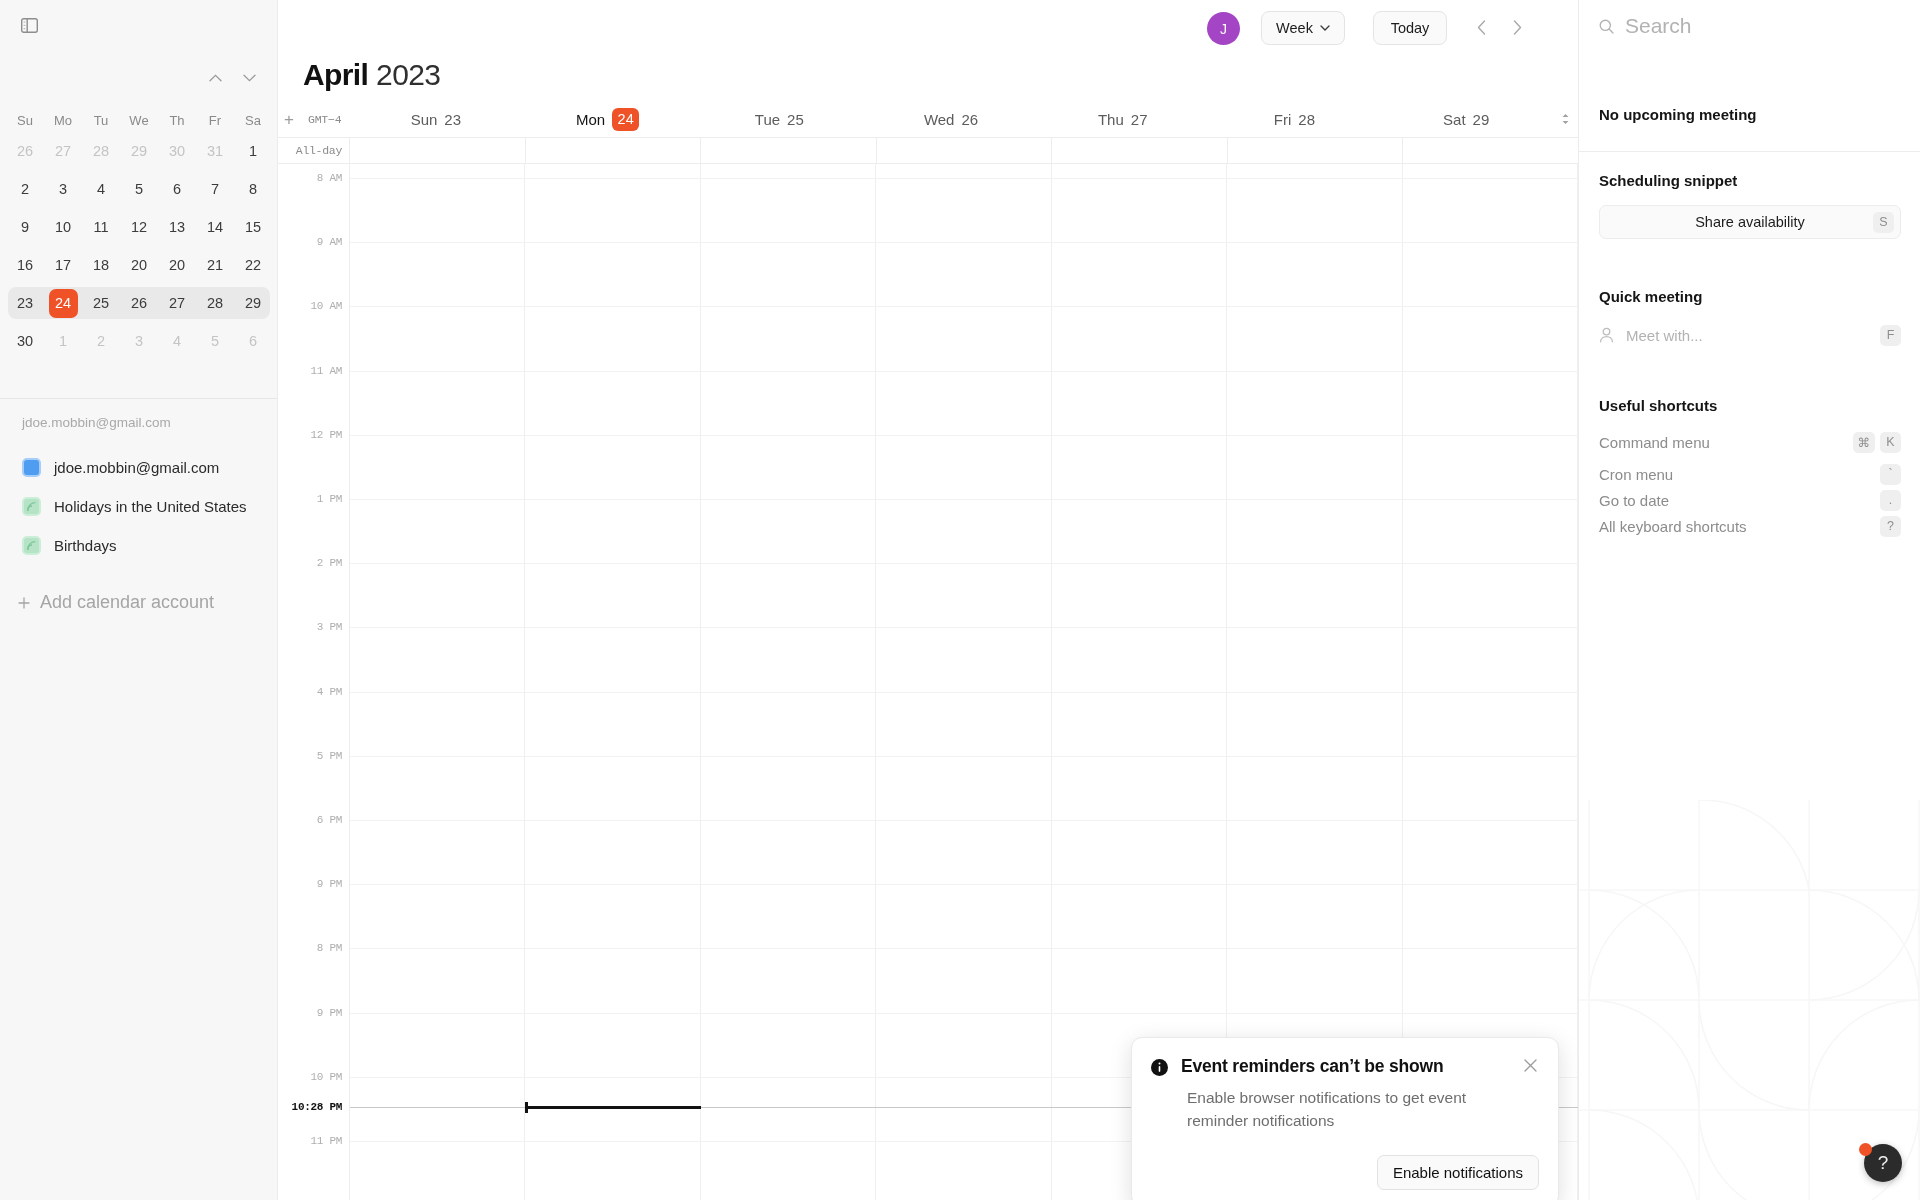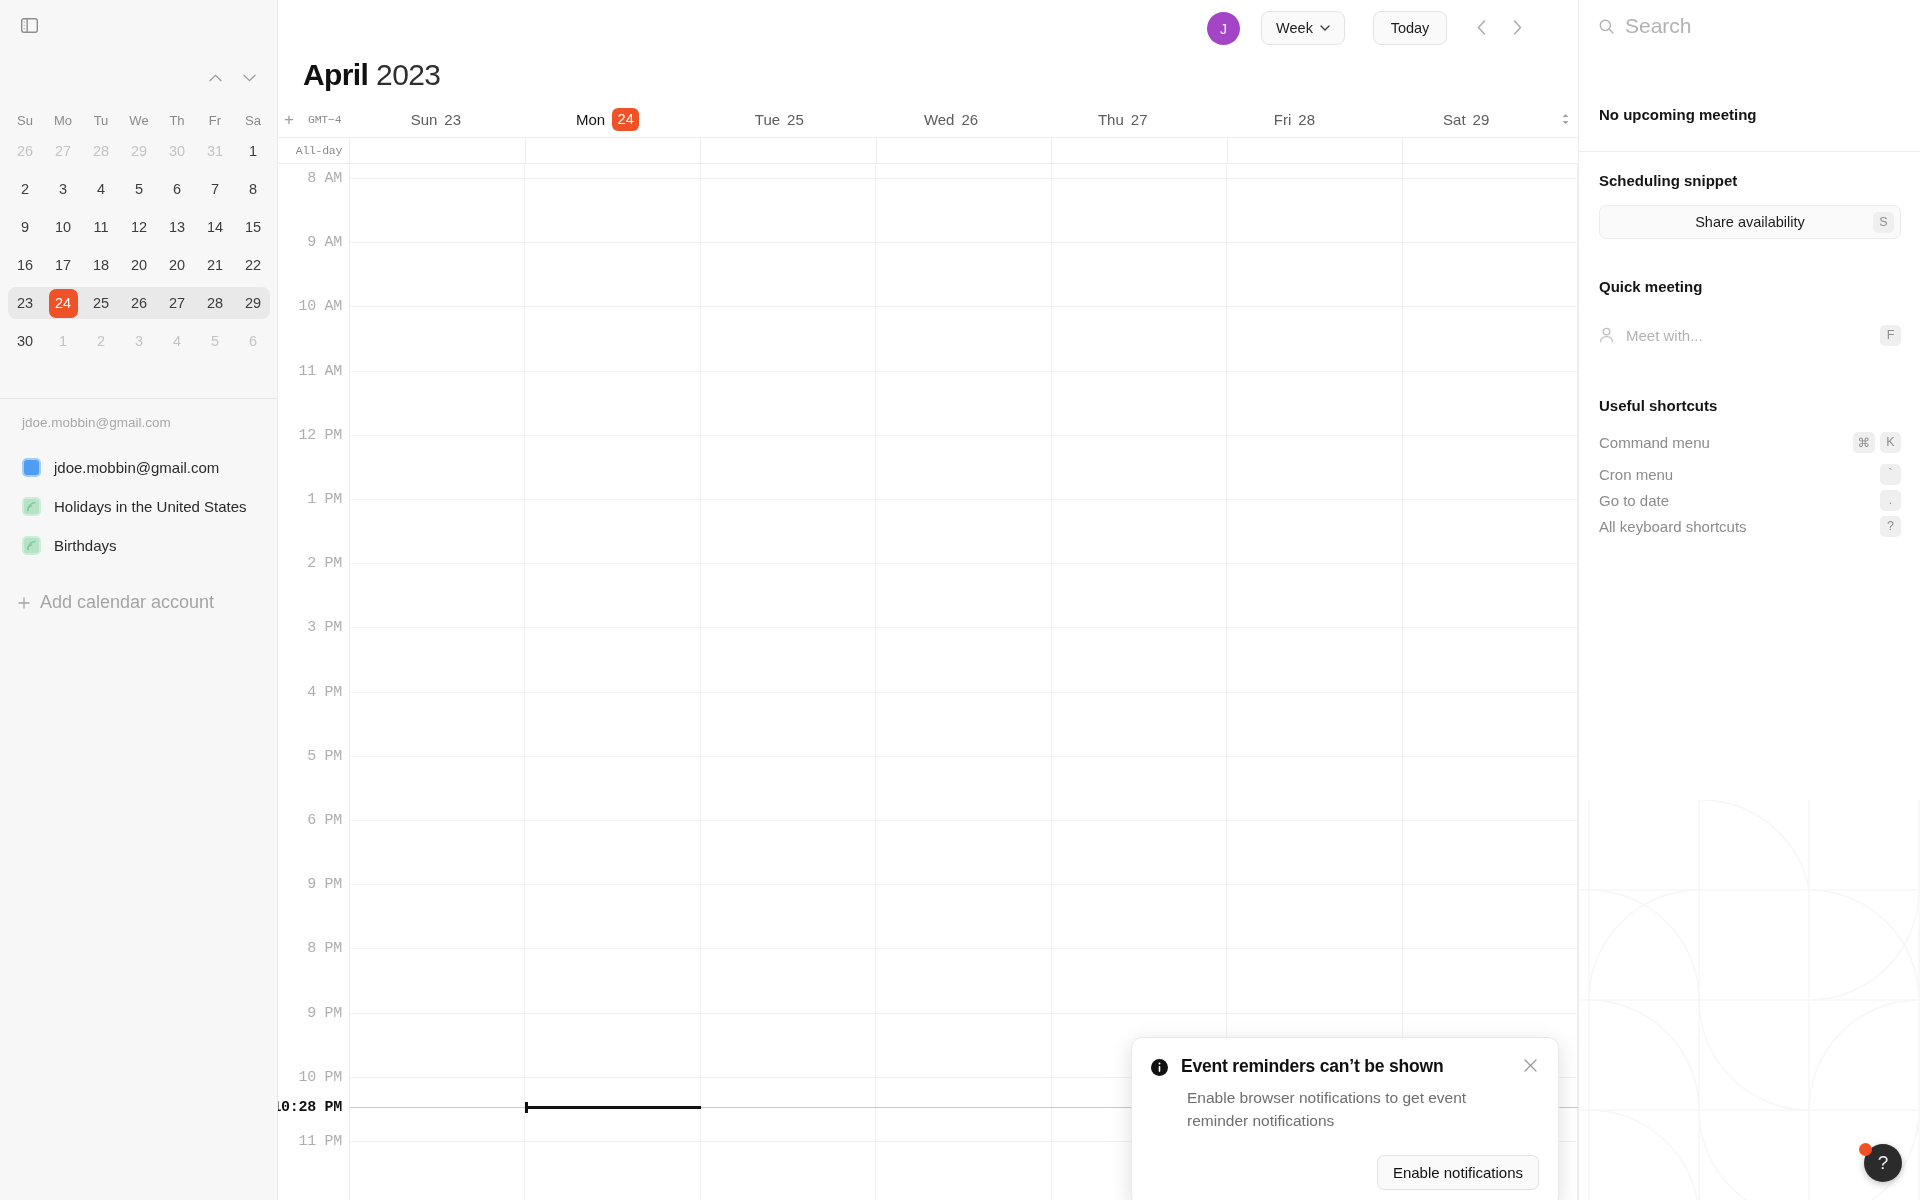--- a/index.html
+++ b/index.html
@@ -140,21 +140,21 @@
     padding-right: 7px; font-size: 11.5px; color:#8b8b8b;
     font-family:"Liberation Mono", monospace; border-right:1px solid #ededed; letter-spacing:-0.3px;
   }
   .allday .ac { flex:1 1 0; border-right:1px solid #ededed; }
   .allday .ac:last-child { border-right:none; }
 
   .gridwrap { position:absolute; left:0; right:0; top: 164px; bottom: 0; overflow:hidden; }
   .grid { position:relative; width:100%; height: 1036px; display:flex; }
   .timecol { width:72px; flex:0 0 72px; position:relative; border-right:1px solid #ededed; }
   .tlabel {
-    position:absolute; right: 7px; font-size: 15px; color:#aeaeae;
+    position:absolute; right: 7px; font-size: 11px; color:#aeaeae;
     font-family:"Liberation Mono", monospace; transform: translateY(-50%);
     letter-spacing:-0.3px; white-space:nowrap;
   }
   .tlabel.now { color:#111; font-weight:700; }
   .daysarea { flex:1 1 0; position:relative; display:flex; min-width:0; }
   .daycol { flex:1 1 0; position:relative; border-right:1px solid #f0f0f0; min-width:0; }
   .daycol:last-child { border-right:none; }
   .hline { position:absolute; left:0; right:0; height:1px; background:#f2f2f2; }
   .nowline { position:absolute; left:0; right:0; height:1px; background:#c9c9c9; z-index:4; }
   .nowbar {
@@ -566,21 +566,21 @@
     <div class="rp-sec-title" style="left:20px;top:106px;">No upcoming meeting</div>
     <div class="rp-divider" style="top:151px;"></div>
 
     <div class="rp-sec-title" style="left:20px;top:172px;">Scheduling snippet</div>
 
     <div class="share-btn">
       <span>Share availability</span>
       <span class="kbd">S</span>
     </div>
 
-    <div class="rp-sec-title" style="left:20px;top:278px;">Quick meeting</div>
+    <div class="rp-sec-title" style="left:20px;top:288px;">Quick meeting</div>
 
     <div class="meetwith">
       <span>
         <svg class="ico" width="15" height="16" viewBox="0 0 15 16">
             <circle cx="7.5" cy="4.6" r="3.3" stroke="#bdbdbd" stroke-width="1.3" fill="none"></circle>
             <path d="M1.6 14.8c0-3.3 2.6-5.2 5.9-5.2s5.9 1.9 5.9 5.2" stroke="#bdbdbd" stroke-width="1.3" fill="none" stroke-linecap="round"></path>
           </svg>
       </span>
       <span class="ph">Meet with...</span>
       <span class="kbd">F</span>

